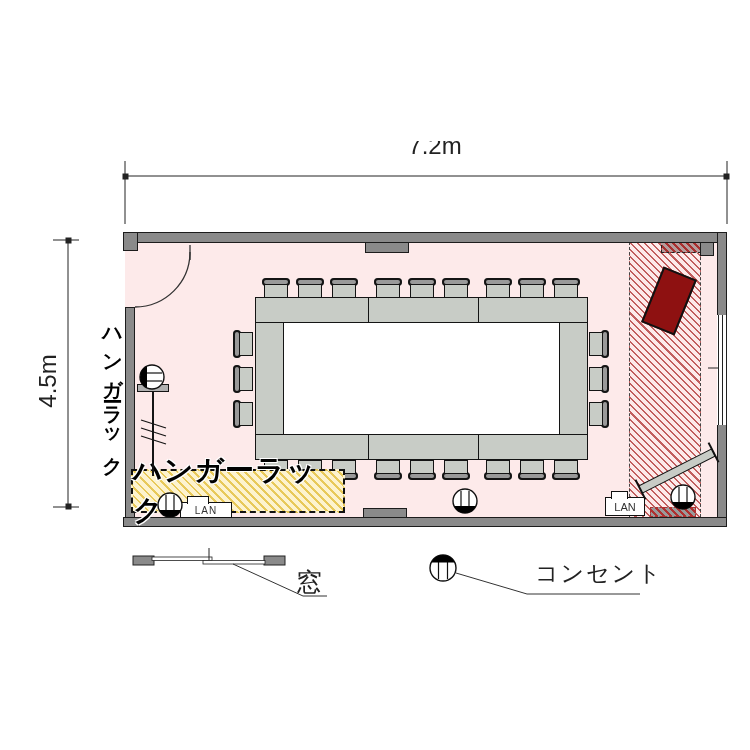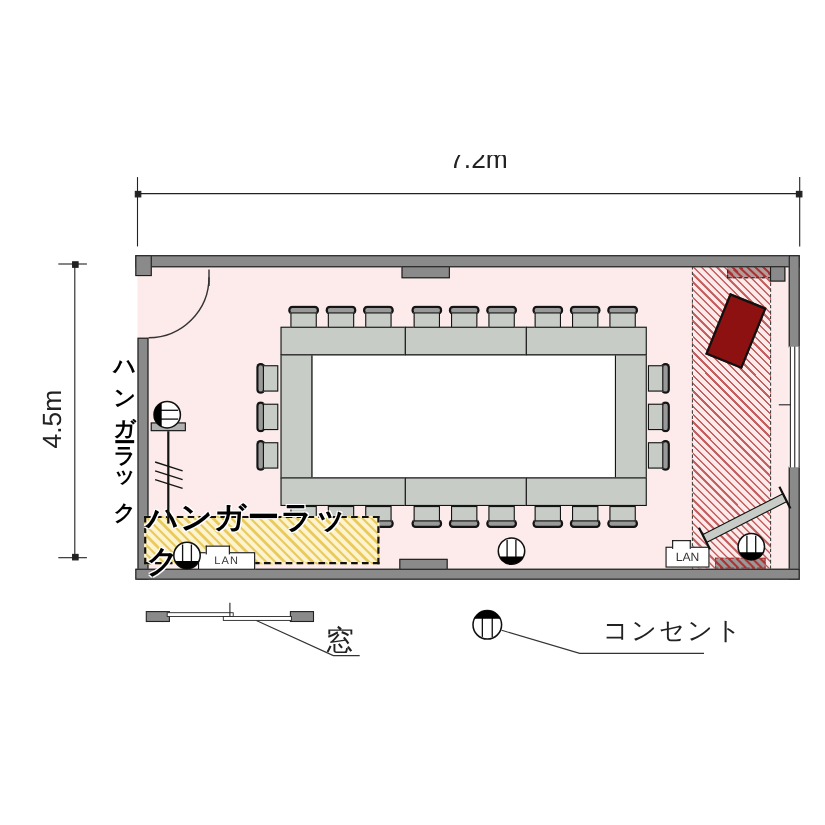--- a/index.html
+++ b/index.html
@@ -297,15 +297,15 @@
   </svg>
 
   <div class="abs" id="dim-w">
     <span>7.2m</span>
   </div>
   <div class="abs" id="dim-h">4.5m</div>
 
   <div class="abs" id="hanger-label">ハンガーラック</div>
 
   <div class="legend-text" style="left:296px;top:565px;font-size:26px;">窓</div>
-  <div class="legend-text" style="left:548px;top:558px;font-size:23px;letter-spacing:2px;">コンセント</div>
+  <div class="legend-text" style="left:535px;top:558px;font-size:23px;letter-spacing:2px;">コンセント</div>
 
 </div>
 
 </body></html>

